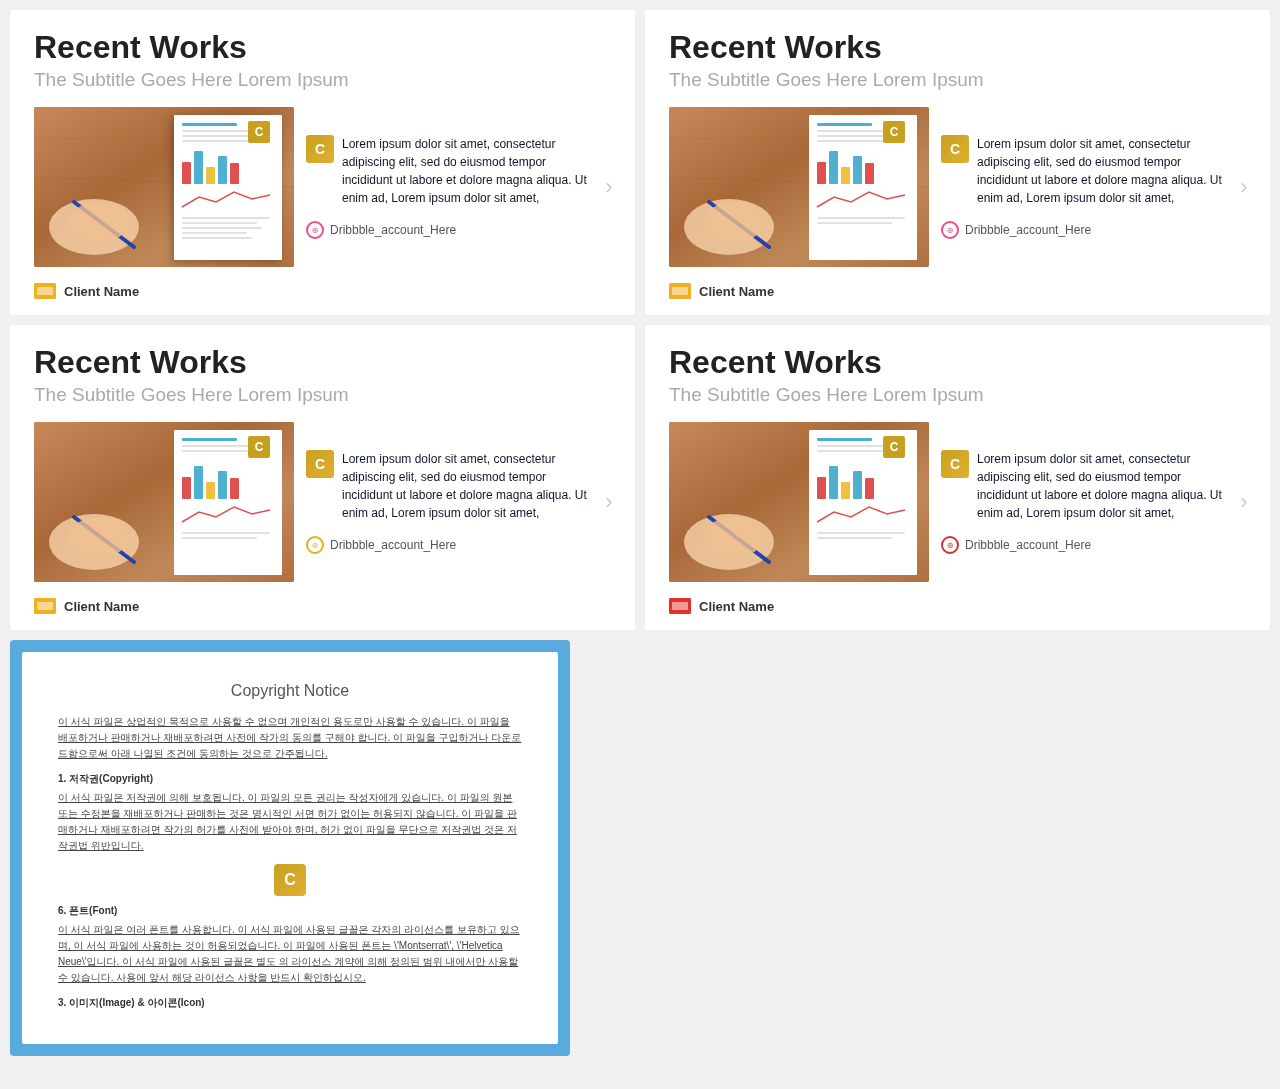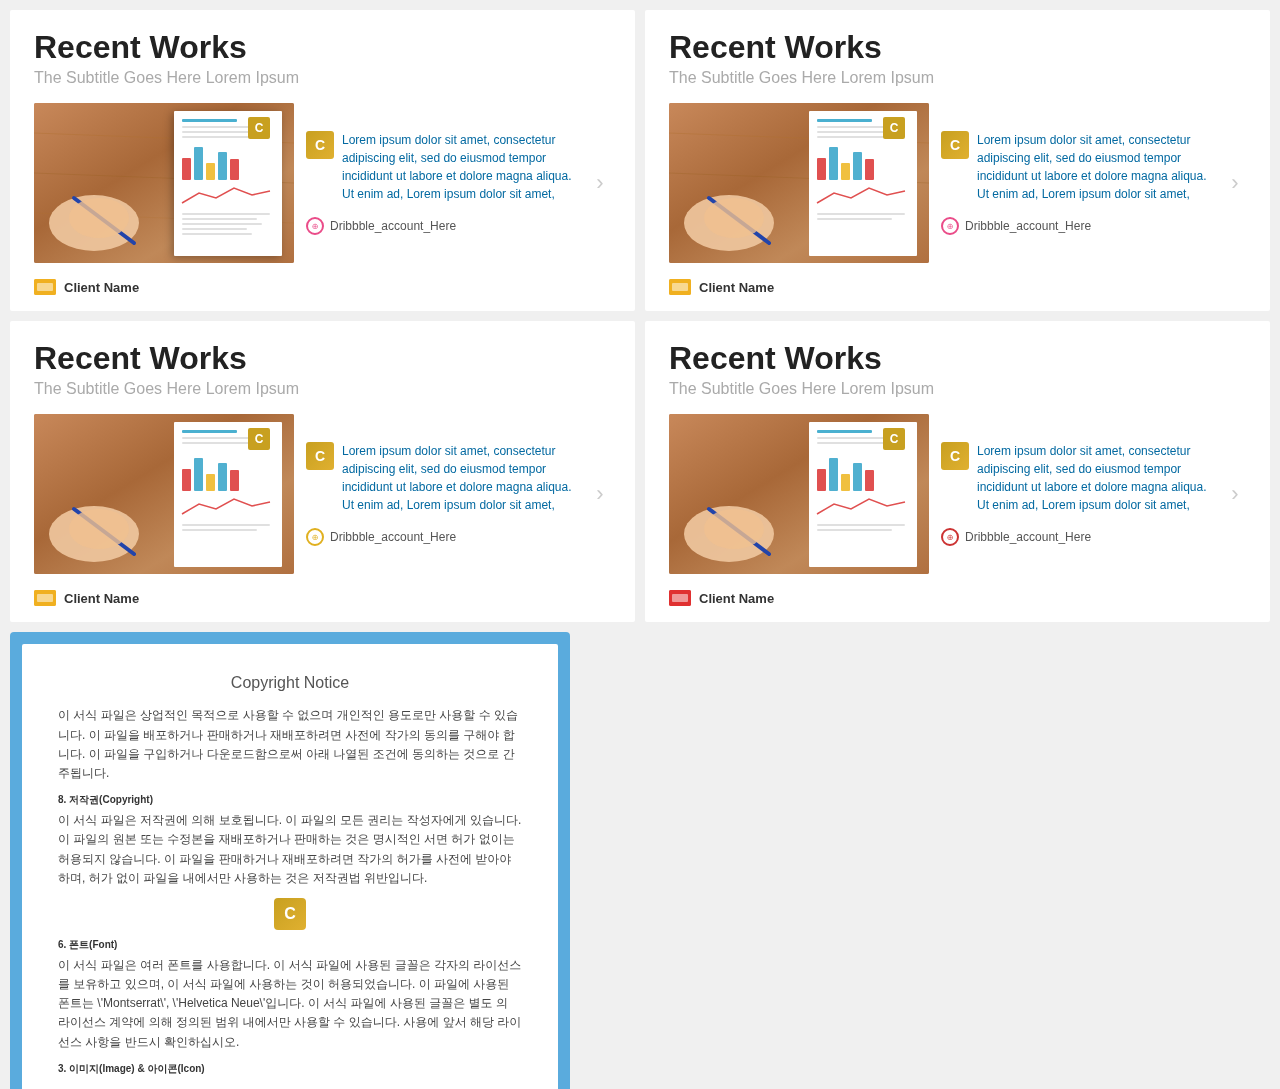--- a/index.html
+++ b/index.html
@@ -11,33 +11,33 @@
 
     .grid-container {
       display: grid;
       grid-template-columns: 1fr 1fr;
       gap: 10px;
       margin-bottom: 10px;
     }
 
     .card {
       background: #fff;
-      padding: 20px 20px 16px 24px;
+      padding: 20px 11px 16px 24px;
       border-radius: 2px;
     }
 
     .card-title {
       font-size: 32px;
       font-weight: bold;
       color: #222;
       line-height: 1.1;
     }
 
     .card-subtitle {
-      font-size: 16px;
+      font-size: 19px;
       color: #aaa;
       margin-bottom: 16px;
       margin-top: 4px;
     }
 
     .card-content {
       display: flex;
       align-items: center;
       gap: 0;
       position: relative;
@@ -65,21 +65,21 @@
       align-items: center;
       justify-content: center;
       font-size: 14px;
       font-weight: bold;
       color: #fff;
       flex-shrink: 0;
     }
 
     .card-body-text {
       font-size: 12px;
-      color: #0369a1;
+      color: #0f172a;
       line-height: 1.5;
       margin-bottom: 14px;
     }
 
     .dribbble-link {
       display: flex;
       align-items: center;
       gap: 6px;
       font-size: 12px;
       color: #555;
@@ -155,24 +155,25 @@
     }
 
     .copyright-title-en {
       font-size: 16px;
       color: #555;
       text-align: center;
       margin-bottom: 14px;
     }
 
     .copyright-body {
-      font-size: 12px;
+      font-size: 10px;
       color: #444;
       line-height: 1.6;
       margin-bottom: 10px;
+      text-decoration: underline;
     }
 
     .copyright-section {
       margin-bottom: 10px;
     }
 
     .copyright-section-title {
       font-size: 10px;
       font-weight: bold;
       color: #333;
@@ -462,22 +463,22 @@
 
 </div>
 
 <div class="bottom-row">
 
   <div style="background:#5aabdd; padding:12px; border-radius:4px; display:inline-block; width:560px;">
     <div class="copyright-inner">
       <div class="copyright-title-en">Copyright Notice</div>
       <div class="copyright-body">이 서식 파일은 상업적인 목적으로 사용할 수 없으며 개인적인 용도로만 사용할 수 있습니다. 이 파일을 배포하거나 판매하거나 재배포하려면 사전에 작가의 동의를 구해야 합니다. 이 파일을 구입하거나 다운로드함으로써 아래 나열된 조건에 동의하는 것으로 간주됩니다.</div>
       <div class="copyright-section">
-        <div class="copyright-section-title">8. 저작권(Copyright)</div>
-        <div class="copyright-body">이 서식 파일은 저작권에 의해 보호됩니다. 이 파일의 모든 권리는 작성자에게 있습니다. 이 파일의 원본 또는 수정본을 재배포하거나 판매하는 것은 명시적인 서면 허가 없이는 허용되지 않습니다. 이 파일을 판매하거나 재배포하려면 작가의 허가를 사전에 받아야 하며, 허가 없이 파일을 내에서만 사용하는 것은 저작권법 위반입니다.</div>
+        <div class="copyright-section-title">1. 저작권(Copyright)</div>
+        <div class="copyright-body">이 서식 파일은 저작권에 의해 보호됩니다. 이 파일의 모든 권리는 작성자에게 있습니다. 이 파일의 원본 또는 수정본을 재배포하거나 판매하는 것은 명시적인 서면 허가 없이는 허용되지 않습니다. 이 파일을 판매하거나 재배포하려면 작가의 허가를 사전에 받아야 하며, 허가 없이 파일을 무단으로 저작권법 것은 저작권법 위반입니다.</div>
       </div>
       <div class="copyright-logo">
         <div class="copyright-logo-c">C</div>
       </div>
       <div class="copyright-section">
         <div class="copyright-section-title">6. 폰트(Font)</div>
         <div class="copyright-body">이 서식 파일은 여러 폰트를 사용합니다. 이 서식 파일에 사용된 글꼴은 각자의 라이선스를 보유하고 있으며, 이 서식 파일에 사용하는 것이 허용되었습니다. 이 파일에 사용된 폰트는 \'Montserrat\', \'Helvetica Neue\'입니다. 이 서식 파일에 사용된 글꼴은 별도 의 라이선스 계약에 의해 정의된 범위 내에서만 사용할 수 있습니다. 사용에 앞서 해당 라이선스 사항을 반드시 확인하십시오.</div>
       </div>
       <div class="copyright-section">
         <div class="copyright-section-title">3. 이미지(Image) &amp; 아이콘(Icon)</div>

